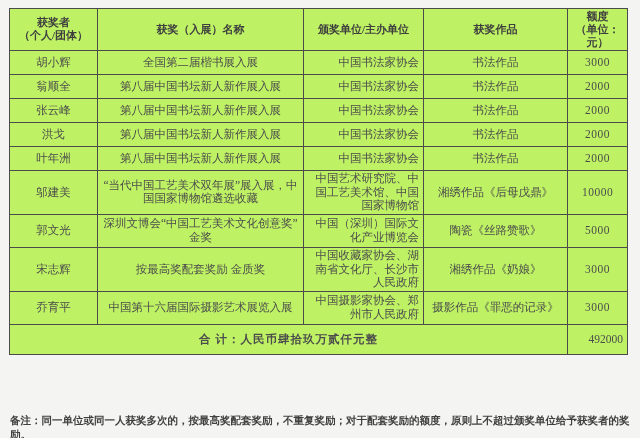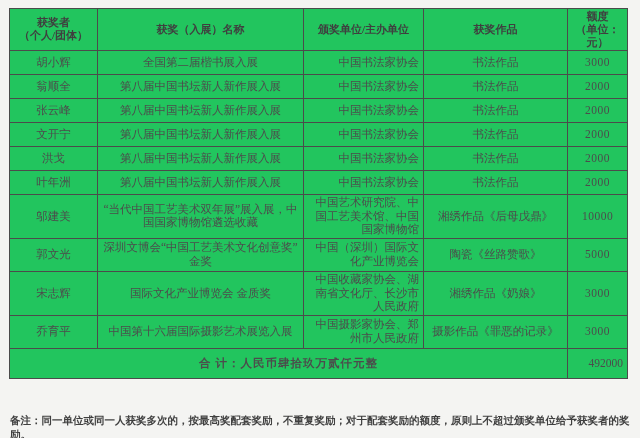--- a/index.html
+++ b/index.html
@@ -14,21 +14,21 @@
   }
   .sheet { position: relative; width: 640px; height: 438px; }
 
   table.awards {
     position: absolute;
     left: 9px;
     top: 8px;
     width: 618px;
     border-collapse: collapse;
     table-layout: fixed;
-    background: #22c55e;
+    background: #bef264;
   }
   table.awards td, table.awards th {
     border: 1px solid #4b4b4b;
     padding: 1px 4px;
     font-size: 11.5px;
     line-height: 1.18;
     vertical-align: middle;
     overflow: hidden;
     color: #4c4c4c;
   }
@@ -108,27 +108,20 @@
         <td class="c-amount">2000</td>
       </tr>
       <tr class="r-s">
         <td class="c-recipient">张云峰</td>
         <td class="c-award">第八届中国书坛新人新作展入展</td>
         <td class="c-org">中国书法家协会</td>
         <td class="c-work">书法作品</td>
         <td class="c-amount">2000</td>
       </tr>
       <tr class="r-s">
-        <td class="c-recipient">文开宁</td>
-        <td class="c-award">第八届中国书坛新人新作展入展</td>
-        <td class="c-org">中国书法家协会</td>
-        <td class="c-work">书法作品</td>
-        <td class="c-amount">2000</td>
-      </tr>
-      <tr class="r-s">
         <td class="c-recipient">洪戈</td>
         <td class="c-award">第八届中国书坛新人新作展入展</td>
         <td class="c-org">中国书法家协会</td>
         <td class="c-work">书法作品</td>
         <td class="c-amount">2000</td>
       </tr>
       <tr class="r-s">
         <td class="c-recipient">叶年洲</td>
         <td class="c-award">第八届中国书坛新人新作展入展</td>
         <td class="c-org">中国书法家协会</td>
@@ -144,21 +137,21 @@
       </tr>
       <tr class="r-m">
         <td class="c-recipient">郭文光</td>
         <td class="c-award">深圳文博会“中国工艺美术文化创意奖” 金奖</td>
         <td class="c-org">中国（深圳）国际文化产业博览会</td>
         <td class="c-work">陶瓷《丝路赞歌》</td>
         <td class="c-amount">5000</td>
       </tr>
       <tr class="r-l">
         <td class="c-recipient">宋志辉</td>
-        <td class="c-award">国际文化产业博览会 金质奖</td>
+        <td class="c-award">按最高奖配套奖励 金质奖</td>
         <td class="c-org">中国收藏家协会、湖南省文化厅、长沙市人民政府</td>
         <td class="c-work">湘绣作品《奶娘》</td>
         <td class="c-amount">3000</td>
       </tr>
       <tr class="r-m">
         <td class="c-recipient">乔育平</td>
         <td class="c-award">中国第十六届国际摄影艺术展览入展</td>
         <td class="c-org">中国摄影家协会、郑州市人民政府</td>
         <td class="c-work">摄影作品《罪恶的记录》</td>
         <td class="c-amount">3000</td>

